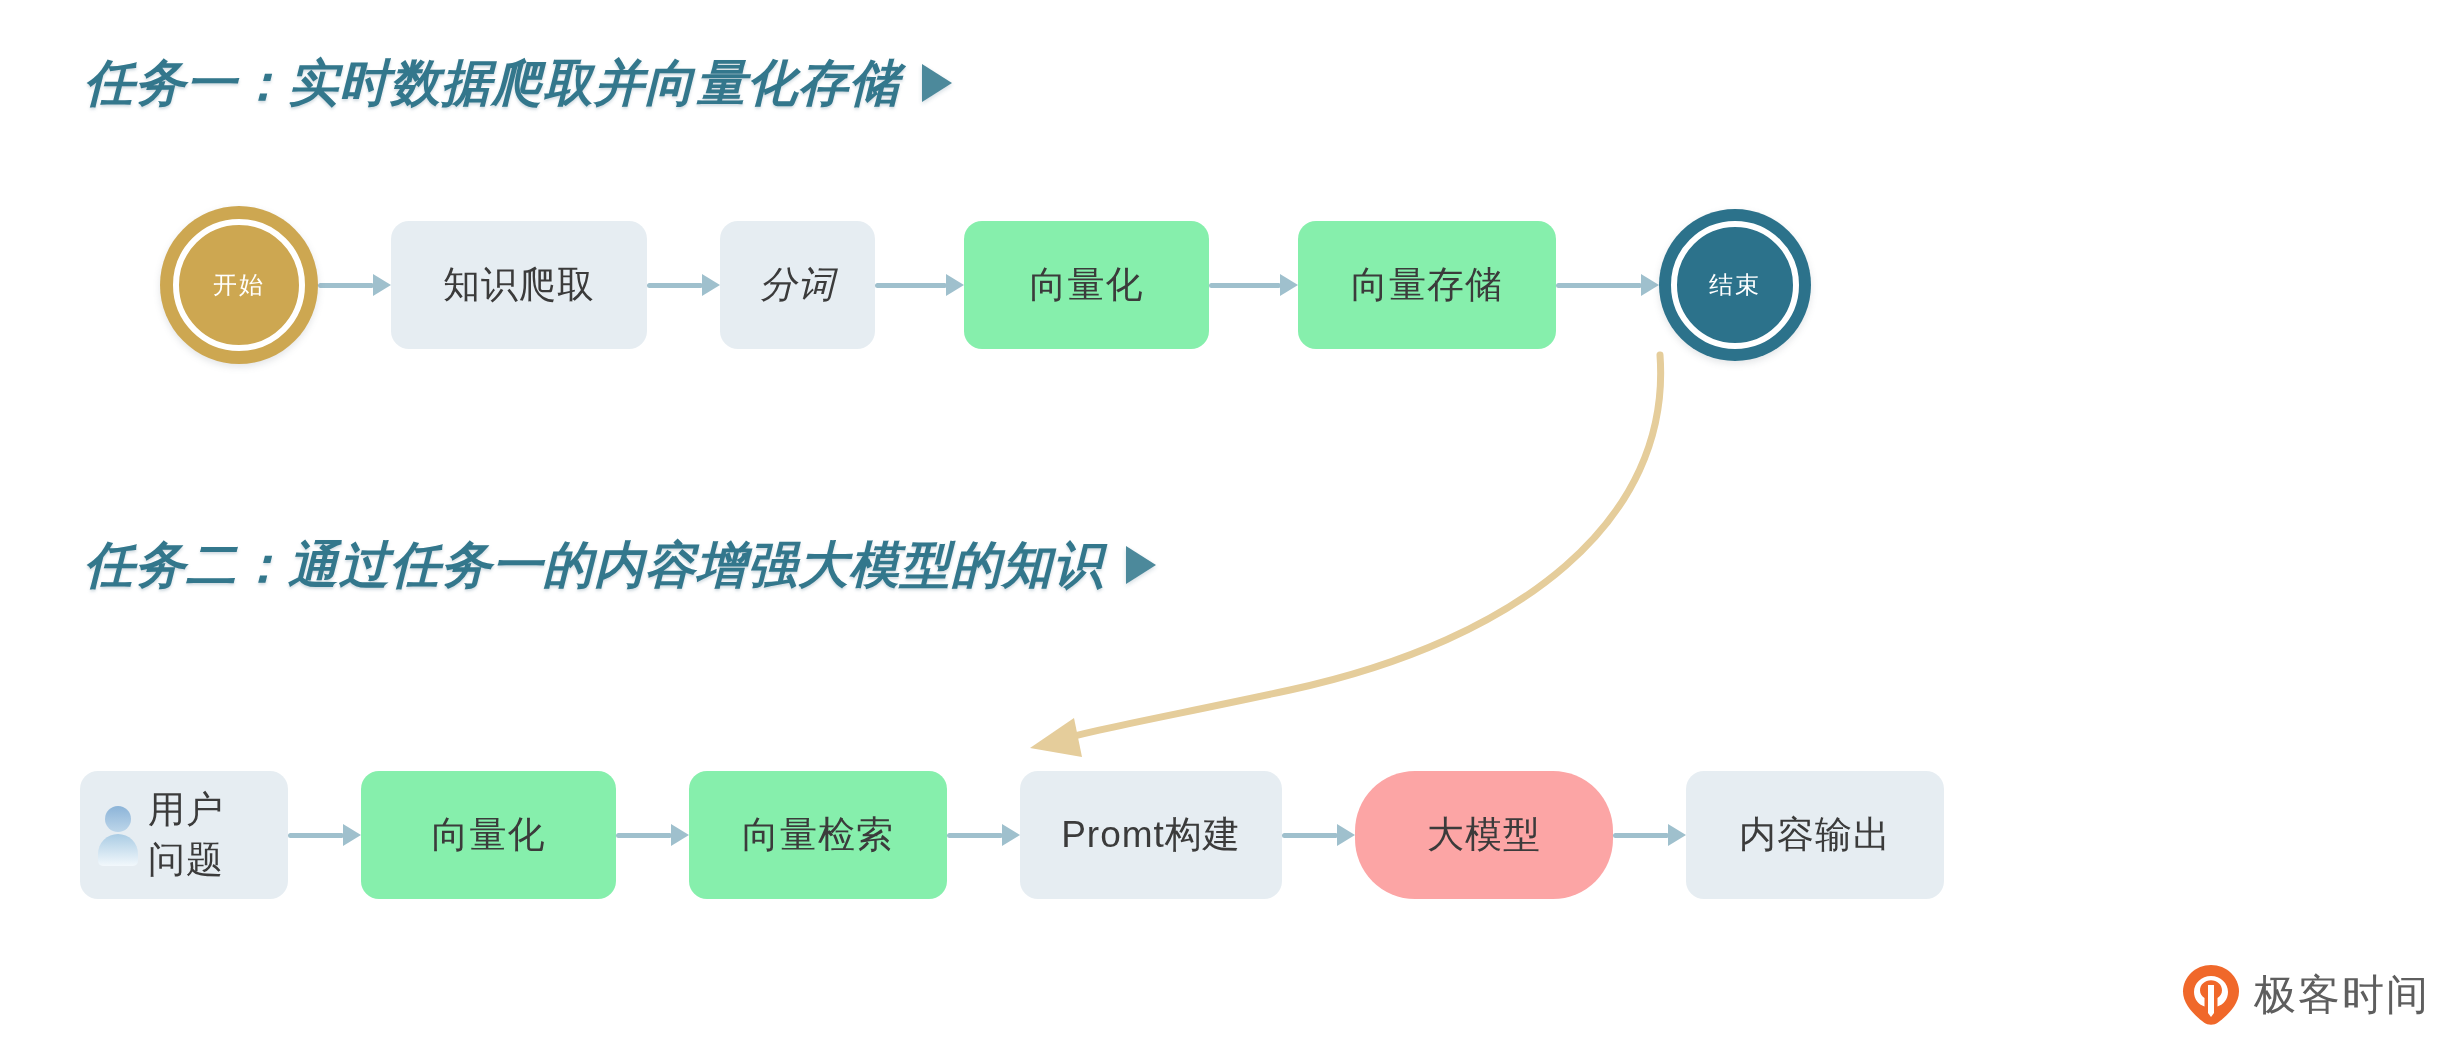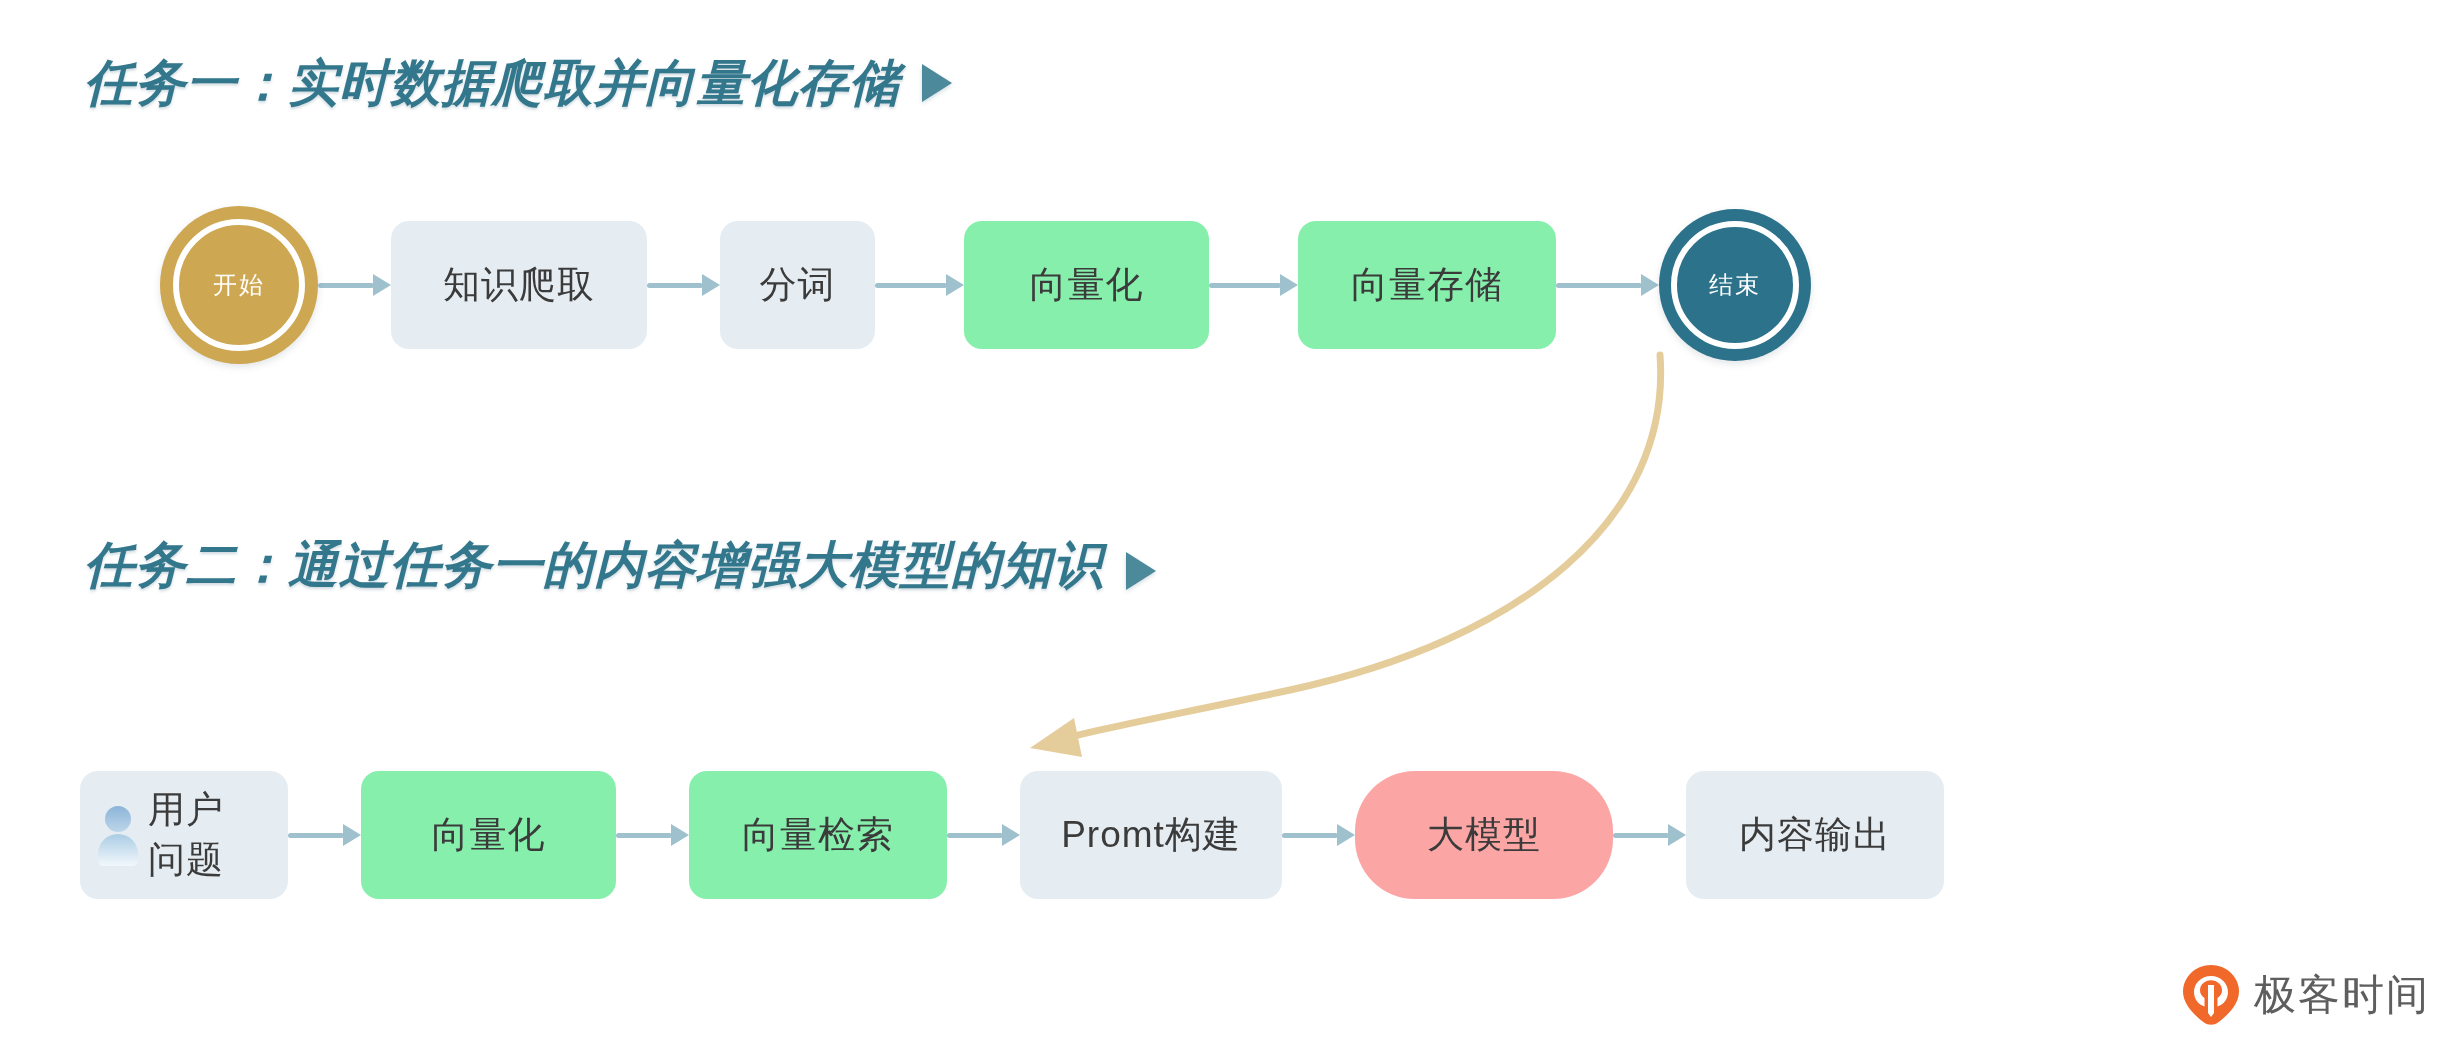--- a/index.html
+++ b/index.html
@@ -44,21 +44,21 @@
     width: 0;
     height: 0;
     border-top: 19px solid transparent;
     border-bottom: 19px solid transparent;
     border-left: 30px solid #3d7f93;
     opacity: .92;
     filter: drop-shadow(0 2px 2px rgba(120,150,165,.35));
   }
 
   #title-1 { left: 84px; top: 58px; }
-  #title-2 { left: 84px; top: 540px; align-items: flex-end; }
+  #title-2 { left: 84px; top: 540px; }
 
   
   .flow-row {
     position: absolute;
     display: flex;
     align-items: center;
   }
   #row-1 { left: 160px; top: 200px; height: 170px; }
   #row-2 { left: 80px; top: 765px; height: 140px; }
 
@@ -110,21 +110,21 @@
   }
   .node.blue  { background: #e6edf2; }
   .node.cream { background: #86efac; }
   .node.green { background: #fca5a5; border-radius: 60px; }
 
   .node.r1 { height: 128px; }
   .node.r2 { height: 128px; }
 
   
   #n-crawl   { width: 256px; }
-  #n-token   { width: 155px; }
+  #n-token   { width: 155px; font-style: italic; }
   #n-vector1 { width: 245px; }
   #n-store   { width: 258px; }
 
   
   #n-user    { width: 208px; padding-left: 16px; }
   #n-vector2 { width: 255px; }
   #n-search  { width: 258px; }
   #n-prompt  { width: 262px; }
   #n-llm     { width: 258px; }
   #n-output  { width: 258px; }

